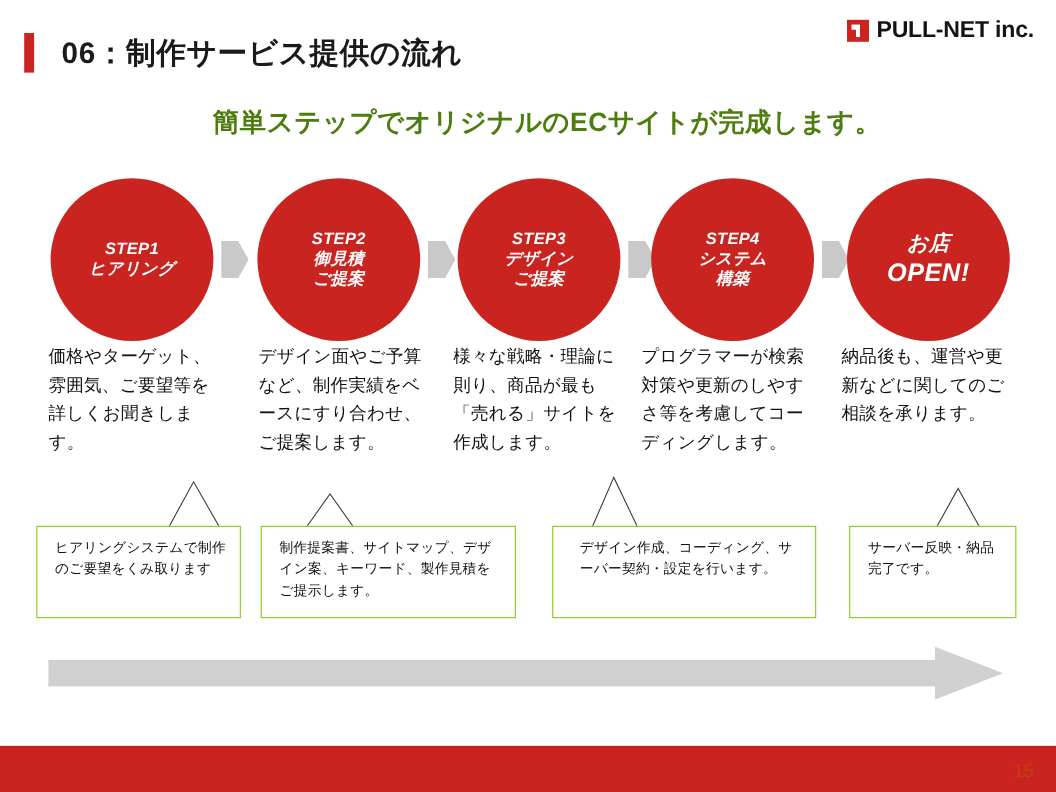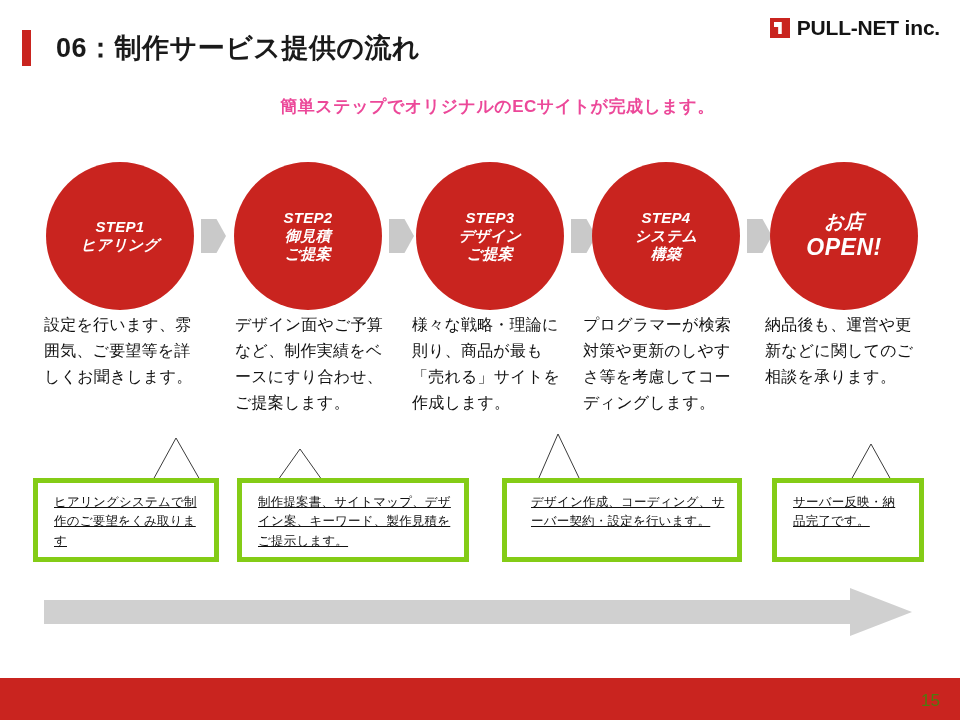--- a/index.html
+++ b/index.html
@@ -72,23 +72,23 @@
   }
 
   .subtitle {
     position: absolute;
     top: 95px;
     left: 0;
     width: 960px;
     text-align: center;
     padding-left: 35px;
     box-sizing: border-box;
-    font-size: 17px;
-    font-weight: bold;
-    color: #ec4899;
+    font-size: 24px;
+    font-weight: bold;
+    color: #4d7c0f;
     letter-spacing: 0.5px;
   }
 
   
   .steps {
     position: absolute;
     top: 162px;
     left: 46px;
     width: 872px;
     height: 148px;
@@ -152,28 +152,27 @@
     font-size: 16px;
     line-height: 1.62;
     color: #111111;
     letter-spacing: 0.2px;
   }
 
   
   .callout {
     position: absolute;
     box-sizing: border-box;
-    border: 5px solid #84cc16;
+    border: 1px solid #84cc16;
     background: #ffffff;
     font-size: 12.5px;
     line-height: 1.55;
     color: #111111;
     padding: 10px 12px 8px 16px;
     letter-spacing: 0.2px;
-    text-decoration: underline;
   }
   .tail {
     position: absolute;
     width: 60px;
     height: 46px;
     pointer-events: none;
   }
   .tail svg { display: block; }
 
   
@@ -209,21 +208,21 @@
     bottom: 0;
     width: 960px;
     height: 42px;
     background: #C9241F;
   }
   .page-num {
     position: absolute;
     right: 20px;
     bottom: 9px;
     font-size: 17px;
-    color: #4d7c0f;
+    color: #c2410c;
     font-weight: normal;
   }
 </style>
 </head>
 <body>
 
 <div class="logo">
   <div class="logo-mark"></div>
   <div class="logo-text">PULL-NET inc.</div>
 </div>
@@ -265,21 +264,21 @@
   <div class="chevron" style="left:701px;"></div>
 
   <div class="step-circle final" style="left:724px;align-items:center;">
     <div class="s-label">お店</div>
     <div class="s-sub">OPEN!</div>
   </div>
 
 </div>
 
 <div class="descs">
-  <div class="desc" style="left:44px;">設定を行います、雰囲気、ご要望等を詳しくお聞きします。</div>
+  <div class="desc" style="left:44px;">価格やターゲット、雰囲気、ご要望等を詳しくお聞きします。</div>
   <div class="desc" style="left:235px;">デザイン面やご予算など、制作実績をベースにすり合わせ、ご提案します。</div>
   <div class="desc" style="left:412px;">様々な戦略・理論に則り、商品が最も「売れる」サイトを作成します。</div>
   <div class="desc" style="left:583px;">プログラマーが検索対策や更新のしやすさ等を考慮してコーディングします。</div>
   <div class="desc" style="left:765px;">納品後も、運営や更新などに関してのご相談を承ります。</div>
 </div>
 
 <div class="tail" style="left:140px; top:430px;">
   <svg width="75" height="50" viewBox="0 0 75 50">
     <polyline points="13,50 36,8 60,50" fill="none" stroke="#3b3b3b" stroke-width="1"></polyline>
   </svg>

